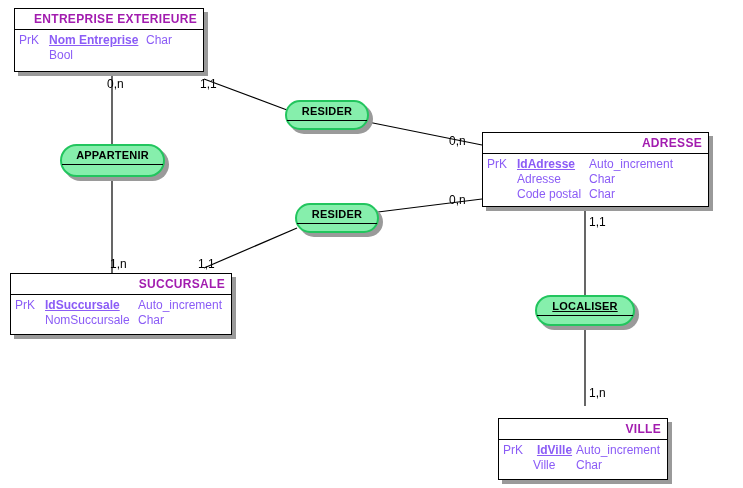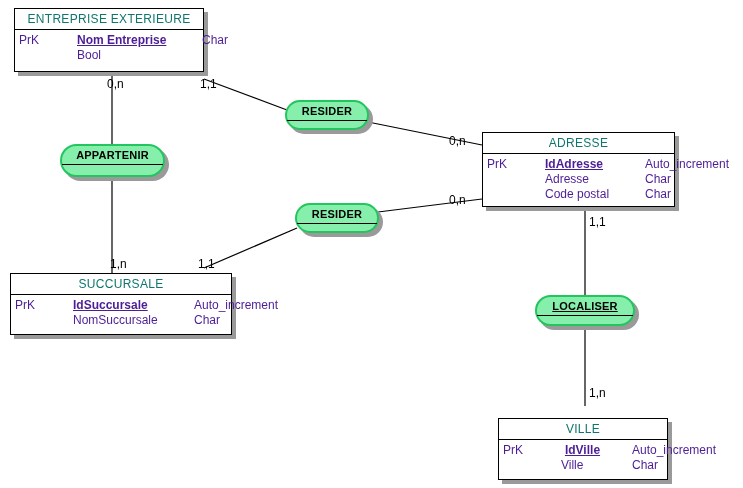--- a/index.html
+++ b/index.html
@@ -30,41 +30,40 @@
   
   .entity {
     position: absolute;
     background: #ffffff;
     border: 1px solid #000000;
     box-shadow: 4px 4px 0 0 #9a9a9a;
     box-sizing: border-box;
     z-index: 3;
   }
   .entity-title {
-    text-align: center;
-    font-weight: normal;
+    text-align: right;
+    font-weight: bold;
     font-size: 12px;
     letter-spacing: 0.3px;
-    color: #0f766e;
+    color: #a21caf;
     padding: 3px 6px 3px 6px;
     border-bottom: 1px solid #000000;
     line-height: 14px;
     white-space: nowrap;
   }
   .entity-body {
     padding: 3px 4px 4px 4px;
   }
   .attr-row {
     display: flex;
     align-items: baseline;
     font-size: 12px;
     line-height: 15px;
-    color: #4c1d95;
-    white-space: nowrap;
-    gap: 28px;
+    color: #8b5cf6;
+    white-space: nowrap;
   }
   .attr-key {
     width: 30px;
     flex: 0 0 30px;
     font-size: 12px;
   }
   .attr-name {
     flex: 0 0 auto;
   }
   .attr-name.pk {
@@ -134,21 +133,21 @@
             <span class="attr-key">PrK</span>
             <span class="attr-name pk" style="width: 97px; flex: 0 0 97px;">Nom Entreprise</span>
             <span class="attr-type">Char</span>
           </div>
           <div class="attr-row">
             <span class="attr-key"></span>
             <span class="attr-type">Bool</span>
           </div>
         </div>
       </div>
-      <div class="entity" style="left: 482px; top: 132px; width: 193px; min-height: 68px;">
+      <div class="entity" style="left: 482px; top: 132px; width: 227px; min-height: 68px;">
         <div class="entity-title">ADRESSE</div>
         <div class="entity-body">
           <div class="attr-row">
             <span class="attr-key">PrK</span>
             <span class="attr-name pk" style="width: 72px; flex: 0 0 72px;">IdAdresse</span>
             <span class="attr-type">Auto_increment</span>
           </div>
           <div class="attr-row">
             <span class="attr-key"></span>
             <span class="attr-name" style="width: 72px; flex: 0 0 72px;">Adresse</span>

